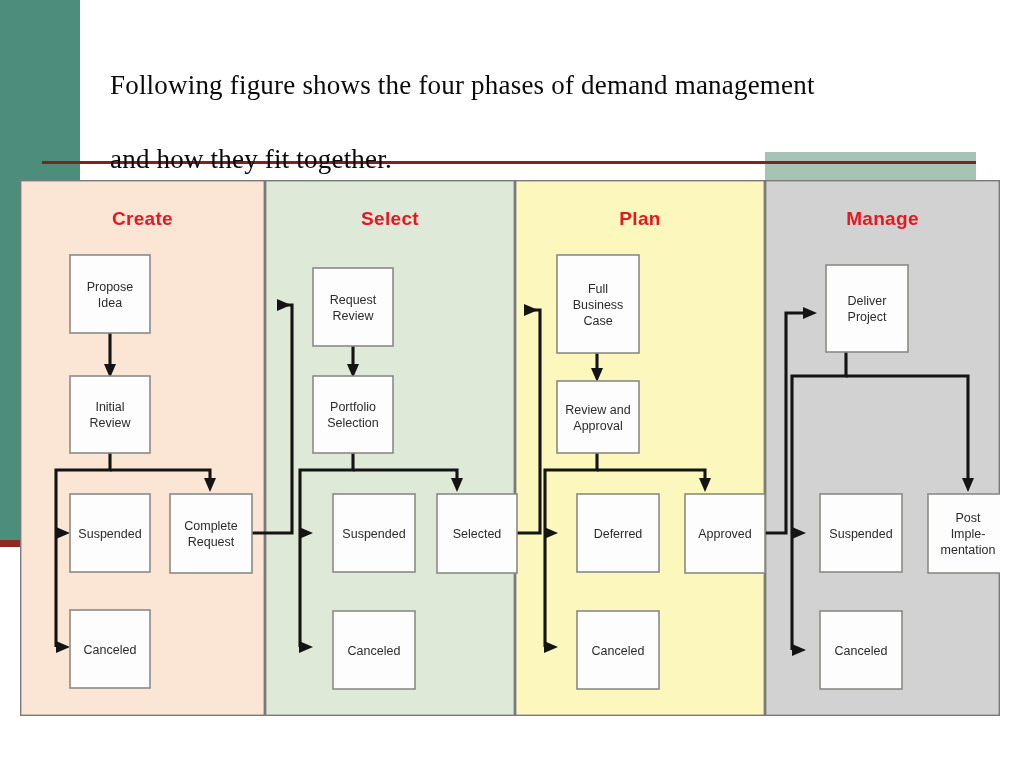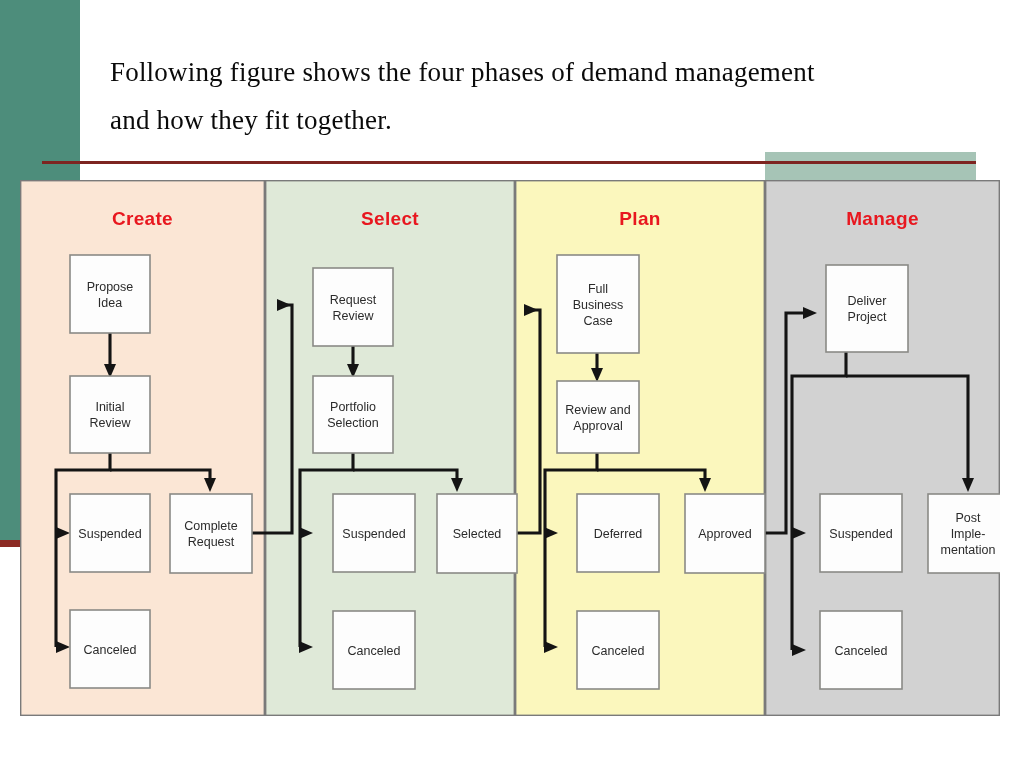--- a/index.html
+++ b/index.html
@@ -42,21 +42,21 @@
     background: #7d2420;
   }
 
   
   #heading-block {
     position: absolute;
     left: 110px; top: 48px;
     width: 880px;
     font-family: "Liberation Serif", serif;
     font-size: 27px;
-    line-height: 48px;
+    line-height: 74px;
     color: #0a0a0a;
     letter-spacing: .2px;
     white-space: pre-line;
   }
 
   
   #diagram-wrap {
     position: absolute;
     left: 20px; top: 180px;
     width: 980px; height: 636px;

